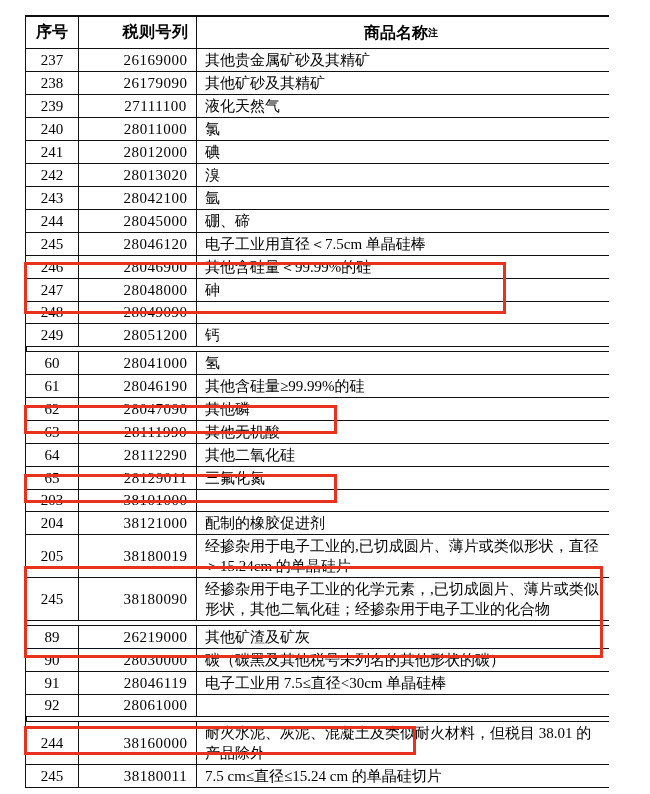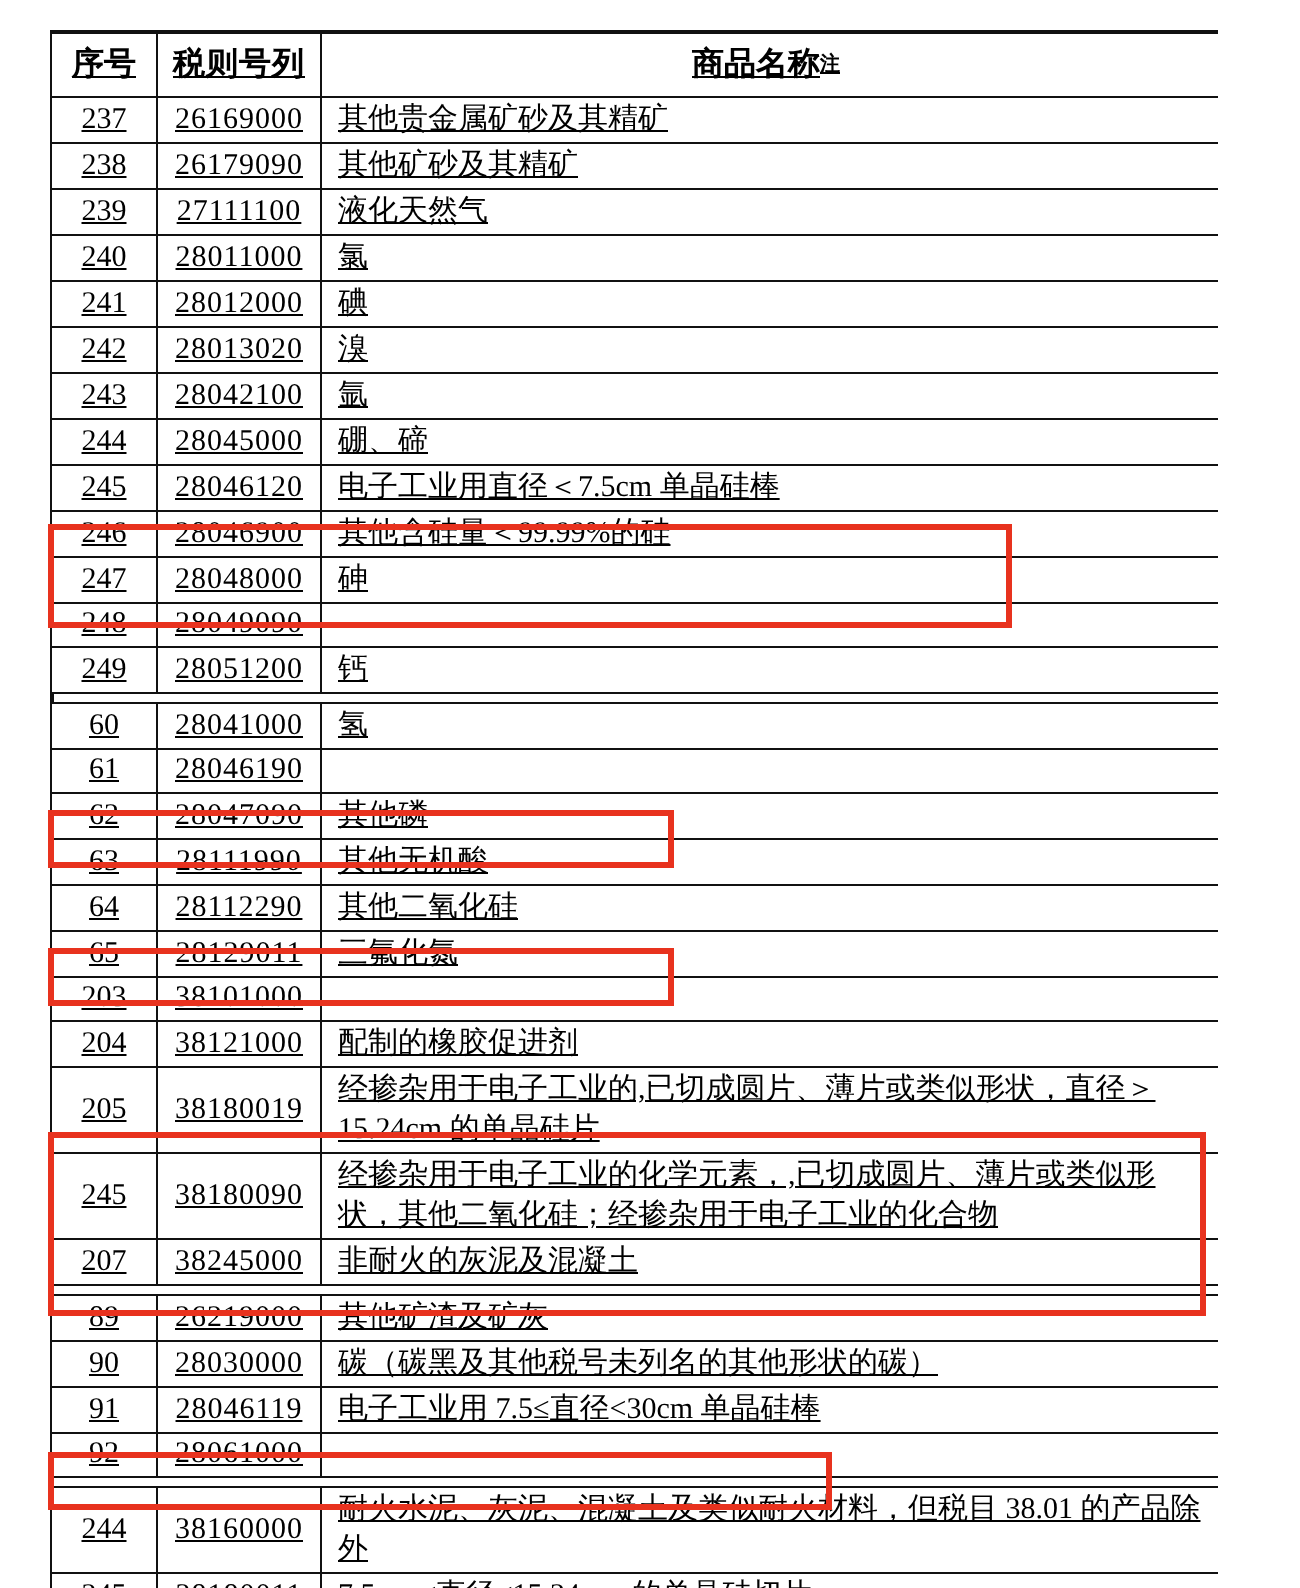--- a/index.html
+++ b/index.html
@@ -8,26 +8,26 @@
     font-family:"Liberation Serif","DejaVu Serif",serif;
     color:#000;position:relative;overflow:hidden;
   }
   #tariff-table{
     position:absolute;left:25px;top:15px;width:583px;
     border-top:2px solid #111;border-left:1.6px solid #111;
     font-size:15px;
   }
   .trow{
     display:flex;align-items:stretch;border-bottom:1.6px solid #111;
-    min-height:21px;position:relative;background:transparent;text-decoration:underline;
+    min-height:21px;position:relative;background:transparent;
   }
   .trow.header{min-height:31px;font-weight:bold;font-size:16px;}
   .cell{display:flex;align-items:center;box-sizing:border-box;}
   .c-seq{width:53px;justify-content:center;border-right:1.6px solid #111;}
-  .c-code{width:82px;justify-content:center;border-right:1.6px solid #111;letter-spacing:0.5px;}
+  .c-code{width:82px;justify-content:center;border-right:1.6px solid #111;letter-spacing:0.5px;margin-left:36px;}
   .c-name{flex:1;justify-content:flex-start;padding:1px 4px 1px 8px;line-height:20px;}
   .header .c-name{justify-content:center;padding-left:0;}
   .gap{
     height:4px;border-bottom:1.6px solid #111;border-left:1.6px solid #111;
     background:#fff;
   }
   .hl-box{
     position:absolute;border:3px solid var(--hl,#e8321e);
     pointer-events:none;z-index:5;box-sizing:border-box;
   }
@@ -116,20 +116,21 @@
       </div>
       <div class="gap"></div>
       <div class="trow">
         <div class="cell c-seq">60</div>
         <div class="cell c-code">28041000</div>
         <div class="cell c-name">氢</div>
       </div>
       <div class="trow">
         <div class="cell c-seq">61</div>
         <div class="cell c-code">28046190</div>
+        <div class="cell c-name">其他含硅量≥99.99%的硅</div>
       </div>
       <div class="trow">
         <div class="cell c-seq">62</div>
         <div class="cell c-code">28047090</div>
         <div class="cell c-name">其他磷</div>
       </div>
       <div class="trow">
         <div class="cell c-seq">63</div>
         <div class="cell c-code">28111990</div>
         <div class="cell c-name">其他无机酸</div>
@@ -155,25 +156,20 @@
       </div>
       <div class="trow">
         <div class="cell c-seq">205</div>
         <div class="cell c-code">38180019</div>
         <div class="cell c-name">经掺杂用于电子工业的,已切成圆片、薄片或类似形状，直径＞15.24cm 的单晶硅片</div>
       </div>
       <div class="trow">
         <div class="cell c-seq">245</div>
         <div class="cell c-code">38180090</div>
         <div class="cell c-name">经掺杂用于电子工业的化学元素，,已切成圆片、薄片或类似形状，其他二氧化硅；经掺杂用于电子工业的化合物</div>
-      </div>
-      <div class="trow">
-        <div class="cell c-seq">207</div>
-        <div class="cell c-code">38245000</div>
-        <div class="cell c-name">非耐火的灰泥及混凝土</div>
       </div>
       <div class="gap"></div>
       <div class="trow">
         <div class="cell c-seq">89</div>
         <div class="cell c-code">26219000</div>
         <div class="cell c-name">其他矿渣及矿灰</div>
       </div>
       <div class="trow">
         <div class="cell c-seq">90</div>
         <div class="cell c-code">28030000</div>

